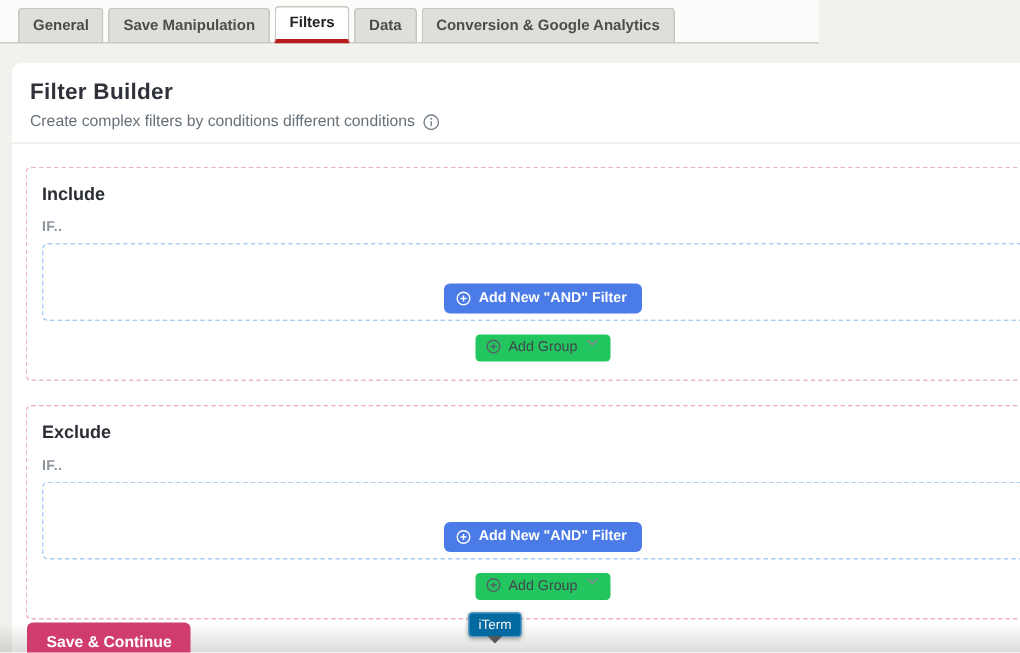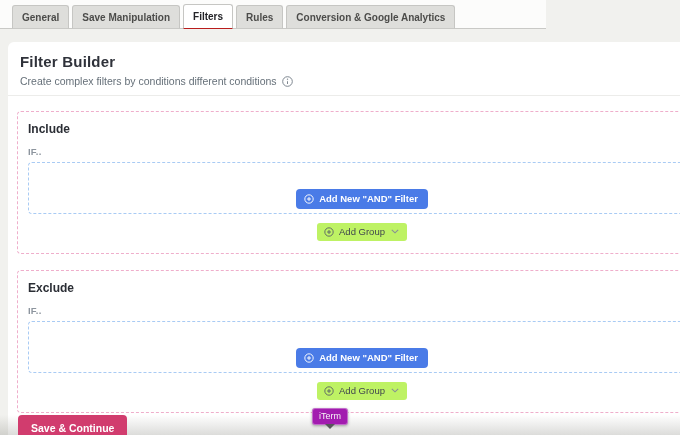--- a/index.html
+++ b/index.html
@@ -30,21 +30,21 @@
     background:#dededb;
     border:1px solid #c6c6c3;
     border-bottom:1px solid #c9c9c6;
     border-radius:3px 3px 0 0;
     font-size:10px; font-weight:700; color:#4c4c4a;
     white-space:nowrap;
     cursor:default;
   }
   .tab.active {
     background:#ffffff;
-    border-bottom:1px solid #b91c1c;
+    border-bottom:3px solid #b91c1c;
     color:#232327;
     height:25px;
   }
 
   
   .card {
     position:absolute; left:8px; top:42px;
     width:708px; height:500px;
     background:#ffffff;
     border-radius:6px 6px 0 0;
@@ -83,22 +83,22 @@
     background:#4a7be7; color:#ffffff;
     border:none; border-radius:4px;
     padding:4px 10px 5px 8px;
     font-family:"Liberation Sans", sans-serif;
     font-size:9.5px; font-weight:700;
     cursor:pointer;
   }
   .btn-plus-icon { width:10px; height:10px; display:inline-flex; color:#ffffff; }
   .add-group-row { margin-top:9px; display:flex; justify-content:center; }
   .add-group-btn {
-    display:inline-flex; align-items:center; gap:5px;
-    background:#bef264; color:#40464e;
+    display:inline-flex; gap:5px;
+    background:#22c55e; color:#40464e;
     border:none; border-radius:3px;
     padding:3px 8px 4px 7px;
     font-family:"Liberation Sans", sans-serif;
     font-size:9.5px; font-weight:400;
     cursor:pointer;
   }
   .add-group-btn .btn-plus-icon { color:#565d66; }
   .chevron-icon { width:8px; height:5px; display:inline-flex; color:#868e96; margin-left:1px; }
 
   
@@ -115,21 +115,21 @@
   
   .dock-fade {
     position:absolute; left:0; right:0; bottom:0; height:20px; z-index:5;
     background:linear-gradient(to bottom, rgba(110,110,100,0) 0%, rgba(80,80,70,0.20) 100%);
     pointer-events:none;
   }
 
   
   .os-tooltip {
     position:absolute; left:312px; top:408px; z-index:7;
-    background:#a21caf;
+    background:#0369a1;
     border:1px solid rgba(255,255,255,0.35);
     color:#f5f5f5;
     font-size:9px;
     padding:2px 6px 3px 6px;
     border-radius:3px;
     box-shadow:0 1px 3px rgba(0,0,0,0.35);
   }
   .os-tooltip .arrow {
     position:absolute; left:50%; bottom:-5px; margin-left:-5px;
     width:0; height:0;
@@ -139,21 +139,21 @@
   }
 </style>
 </head>
 <body>
 
 <div class="topbar">
   <div class="tabs">
     <div class="tab">General</div>
     <div class="tab">Save Manipulation</div>
     <div class="tab active">Filters</div>
-    <div class="tab">Rules</div>
+    <div class="tab">Data</div>
     <div class="tab">Conversion &amp; Google Analytics</div>
   </div>
 </div>
 
 <div class="card">
   <div class="card-header">
     <div class="page-title">Filter Builder</div>
     <div class="page-subtitle-row">
       <span class="page-subtitle">Create complex filters by conditions different conditions</span>
       <span class="info-icon">

